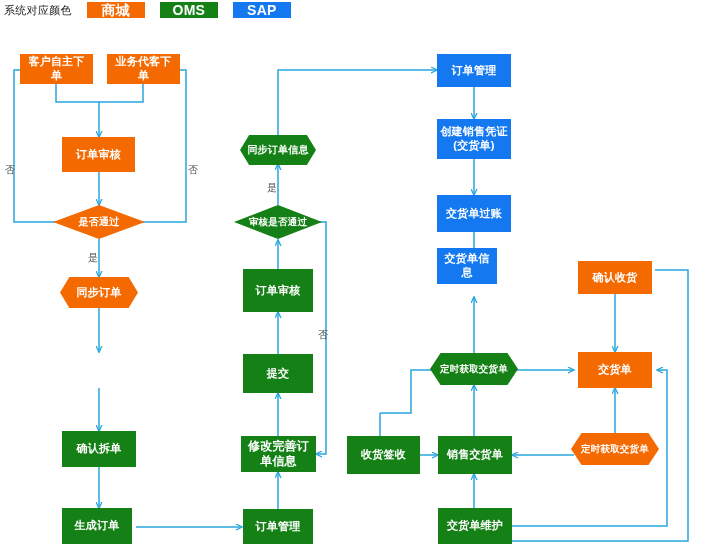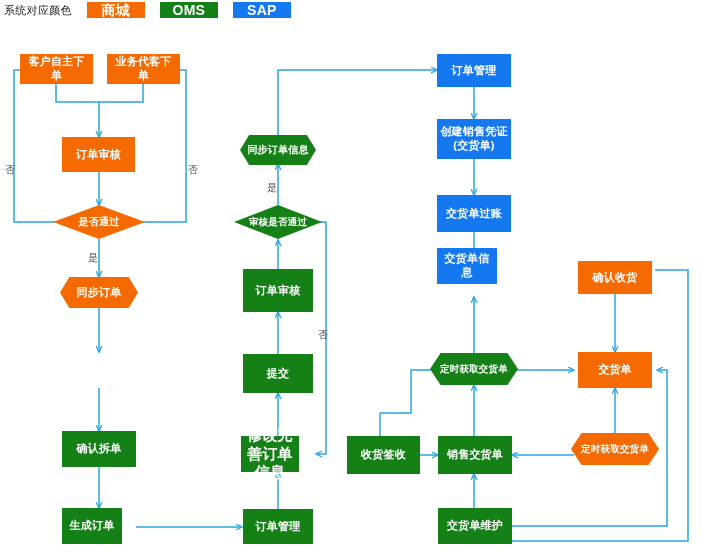--- a/index.html
+++ b/index.html
@@ -131,31 +131,31 @@
 
   <div class="node box c-orange" style="left:62px;top:137px;width:73px;height:35px;">订单审核</div>
 
   <div class="node dia c-orange" style="left:53px;top:205px;width:92px;height:34px;font-size:10px;">是否通过</div>
 
   <div class="node hex c-orange" style="left:60px;top:277px;width:78px;height:31px;">同步订单</div>
 
 
   <div class="node box c-green" style="left:62px;top:431px;width:74px;height:36px;">确认拆单</div>
 
-  <div class="node box c-green" style="left:62px;top:508px;width:60px;height:36px;">生成订单</div>
+  <div class="node box c-green" style="left:62px;top:508px;width:70px;height:36px;">生成订单</div>
 
   <div class="node hex c-green" style="left:240px;top:135px;width:76px;height:30px;font-size:10px;">同步订单信息</div>
 
   <div class="node dia c-green" style="left:234px;top:205px;width:88px;height:34px;font-size:9.5px;">审核是否通过</div>
 
   <div class="node box c-green" style="left:243px;top:269px;width:70px;height:43px;">订单审核</div>
 
   <div class="node box c-green" style="left:243px;top:354px;width:70px;height:39px;">提交</div>
 
-  <div class="node box c-green" style="left:241px;top:436px;width:58px;height:36px;font-size:15px;">修改完善订单信息</div>
+  <div class="node box c-green" style="left:241px;top:436px;width:75px;height:36px;font-size:12px;">修改完善订单信息</div>
 
   <div class="node box c-green" style="left:243px;top:509px;width:70px;height:35px;">订单管理</div>
 
   <div class="node box c-blue" style="left:437px;top:54px;width:74px;height:33px;">订单管理</div>
 
   <div class="node box c-blue" style="left:437px;top:119px;width:74px;height:40px;flex-direction:column;">
     <span>创建销售凭证</span>
     <span>(交货单)</span>
   </div>
 

